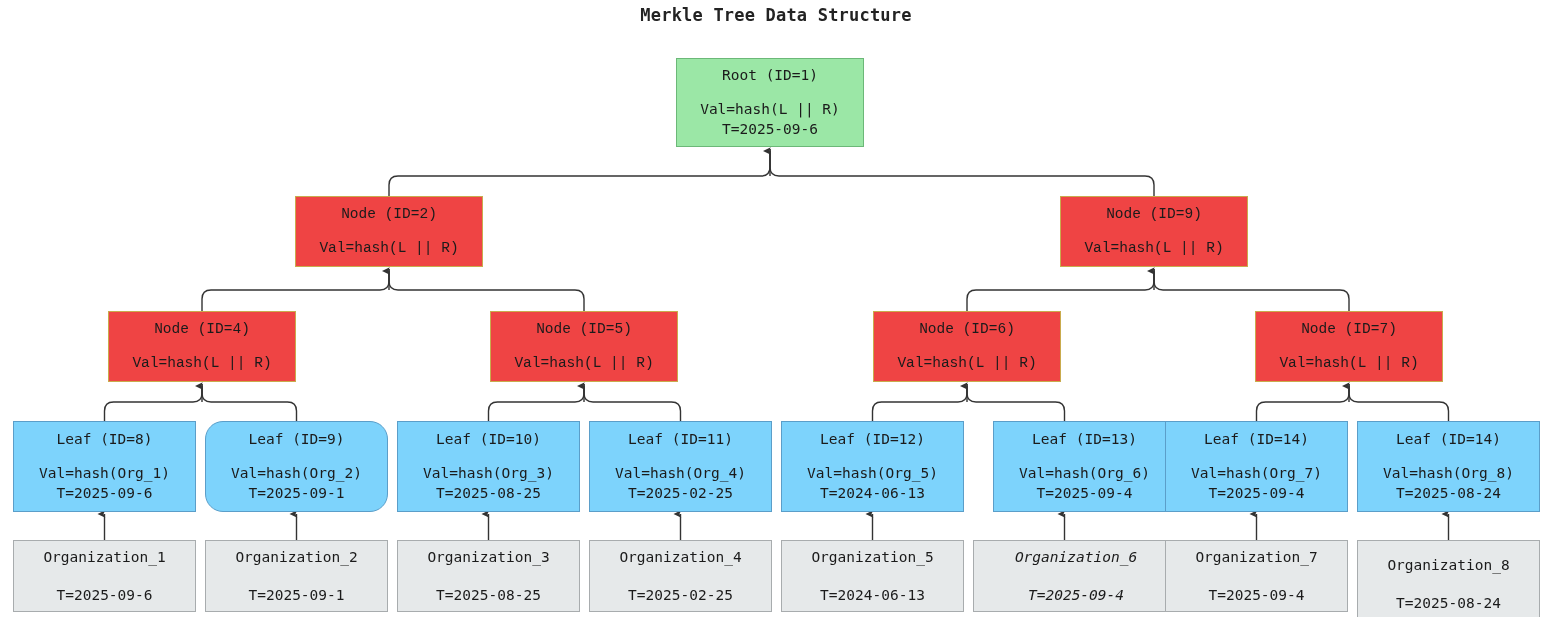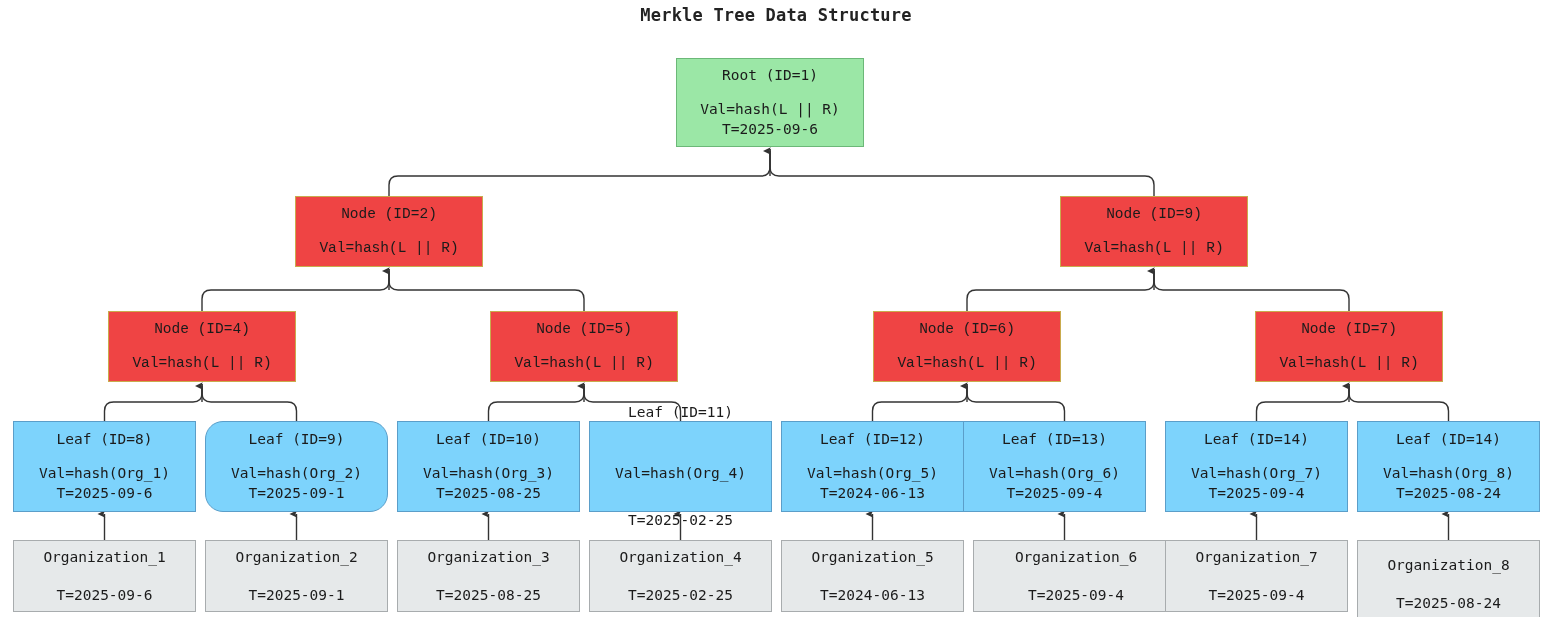--- a/index.html
+++ b/index.html
@@ -142,31 +142,31 @@
   </div>
   <div class="node n-branch" style="left:1255px; top:311px; width:188px; height:71px;">
     <span class="ln-title">Node (ID=7)</span>
     <span class="ln-body">Val=hash(L || R)</span>
   </div>
 
   <div id="leaf-layer">
       <div class="node n-leaf" style="left: 13px; top: 421px; width: 183px; height: 91px;"><span class="ln-title">Leaf (ID=8)</span><span class="ln-body">Val=hash(Org_1)</span><span class="ln-sub">T=2025-09-6</span></div>
       <div class="node n-leaf" style="left: 205px; top: 421px; width: 183px; height: 91px; border-radius: 18px;"><span class="ln-title">Leaf (ID=9)</span><span class="ln-body">Val=hash(Org_2)</span><span class="ln-sub">T=2025-09-1</span></div>
       <div class="node n-leaf" style="left: 397px; top: 421px; width: 183px; height: 91px; text-align: center;"><span class="ln-title">Leaf (ID=10)</span><span class="ln-body">Val=hash(Org_3)</span><span class="ln-sub">T=2025-08-25</span></div>
-      <div class="node n-leaf" style="left: 589px; top: 421px; width: 183px; height: 91px; gap: 27px;"><span class="ln-title">Leaf (ID=11)</span><span class="ln-body">Val=hash(Org_4)</span><span class="ln-sub">T=2025-02-25</span></div>
+      <div class="node n-leaf" style="left: 589px; top: 421px; width: 183px; height: 91px;"><span class="ln-title">Leaf (ID=11)</span><span class="ln-body">Val=hash(Org_4)</span><span class="ln-sub">T=2025-02-25</span></div>
       <div class="node n-leaf" style="left: 781px; top: 421px; width: 183px; height: 91px;"><span class="ln-title">Leaf (ID=12)</span><span class="ln-body">Val=hash(Org_5)</span><span class="ln-sub">T=2024-06-13</span></div>
-      <div class="node n-leaf" style="left: 963px; top: 421px; width: 183px; height: 91px;"><span class="ln-title">Leaf (ID=13)</span><span class="ln-body">Val=hash(Org_6)</span><span class="ln-sub">T=2025-09-4</span></div>
+      <div class="node n-leaf" style="left: 993px; top: 421px; width: 183px; height: 91px;"><span class="ln-title">Leaf (ID=13)</span><span class="ln-body">Val=hash(Org_6)</span><span class="ln-sub">T=2025-09-4</span></div>
       <div class="node n-leaf" style="left: 1165px; top: 421px; width: 183px; height: 91px;"><span class="ln-title">Leaf (ID=14)</span><span class="ln-body">Val=hash(Org_7)</span><span class="ln-sub">T=2025-09-4</span></div>
       <div class="node n-leaf" style="left: 1357px; top: 421px; width: 183px; height: 91px;"><span class="ln-title">Leaf (ID=14)</span><span class="ln-body">Val=hash(Org_8)</span><span class="ln-sub">T=2025-08-24</span></div>
     </div>
 
   <div id="org-layer">
       <div class="node n-org" style="left: 13px; top: 540px; width: 183px; height: 72px;"><span class="ln-title">Organization_1</span><span class="ln-body">T=2025-09-6</span></div>
       <div class="node n-org" style="left: 205px; top: 540px; width: 183px; height: 72px;"><span class="ln-title">Organization_2</span><span class="ln-body">T=2025-09-1</span></div>
       <div class="node n-org" style="left: 397px; top: 540px; width: 183px; height: 72px;"><span class="ln-title">Organization_3</span><span class="ln-body">T=2025-08-25</span></div>
       <div class="node n-org" style="left: 589px; top: 540px; width: 183px; height: 72px;"><span class="ln-title">Organization_4</span><span class="ln-body">T=2025-02-25</span></div>
       <div class="node n-org" style="left: 781px; top: 540px; width: 183px; height: 72px;"><span class="ln-title">Organization_5</span><span class="ln-body">T=2024-06-13</span></div>
-      <div class="node n-org" style="left: 973px; top: 540px; width: 206px; height: 72px;"><span class="ln-title">Organization_6</span><span class="ln-body">T=2025-09-4</span></div>
+      <div class="node n-org" style="left: 973px; top: 540px; width: 206px; height: 72px; font-style: italic;"><span class="ln-title">Organization_6</span><span class="ln-body">T=2025-09-4</span></div>
       <div class="node n-org" style="left: 1165px; top: 540px; width: 183px; height: 72px;"><span class="ln-title">Organization_7</span><span class="ln-body">T=2025-09-4</span></div>
       <div class="node n-org" style="left: 1357px; top: 540px; width: 183px; height: 88px;"><span class="ln-title">Organization_8</span><span class="ln-body">T=2025-08-24</span></div>
     </div>
 
 </div>
 
 </body></html>

